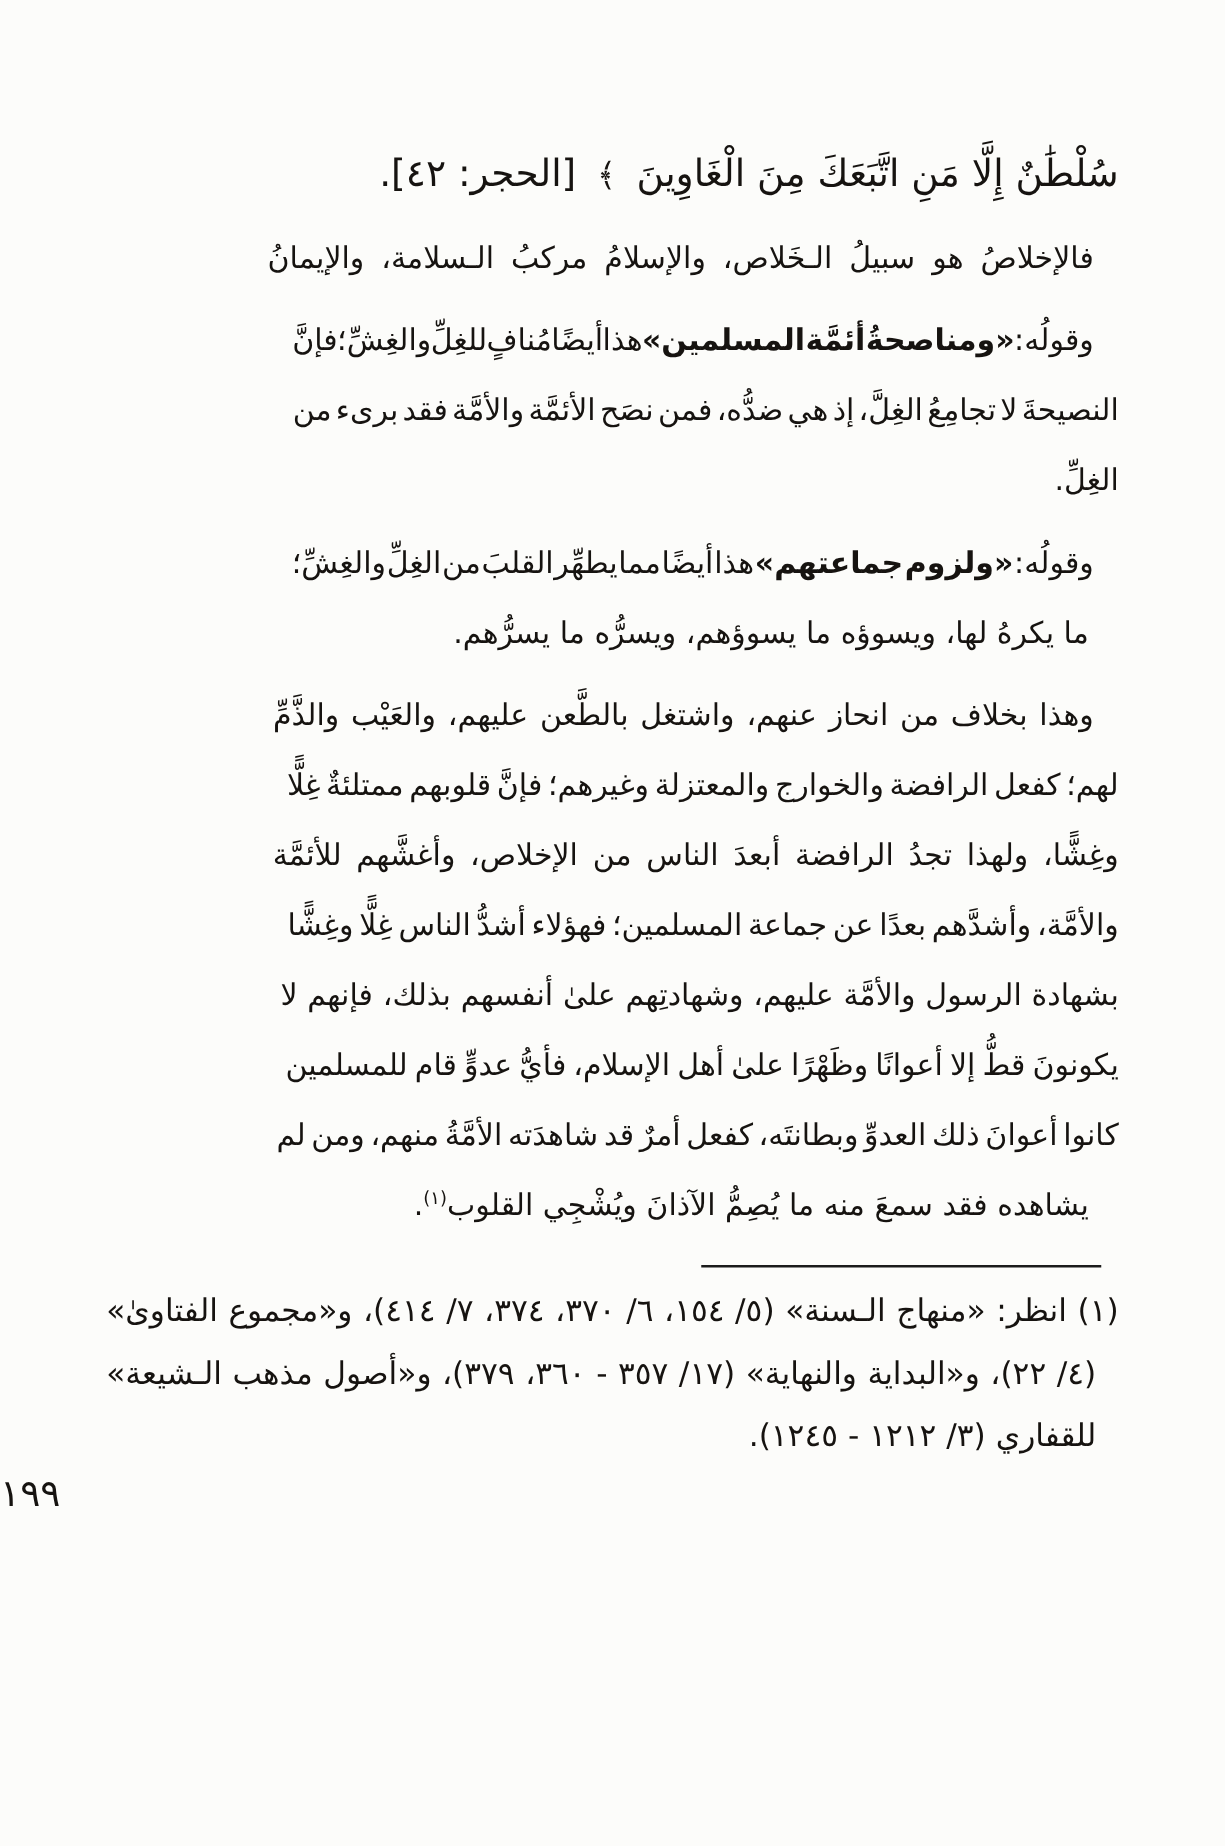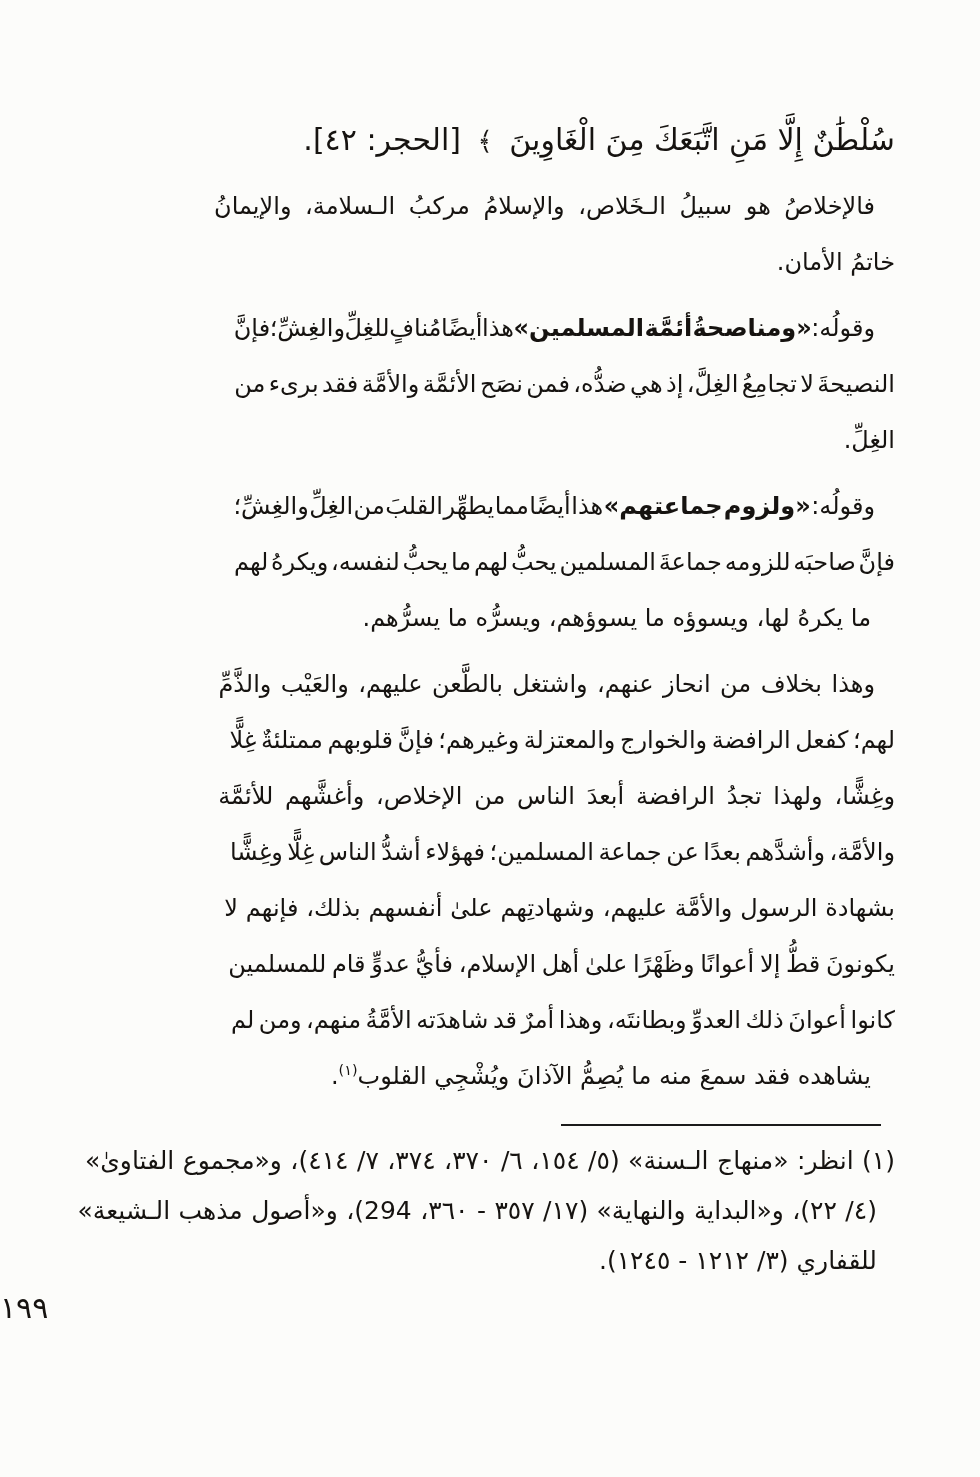--- a/index.html
+++ b/index.html
@@ -57,56 +57,54 @@
 
     <div class="line verse">
       <span class="m">
         <span>سُلْطَٰنٌ إِلَّا مَنِ اتَّبَعَكَ مِنَ الْغَاوِينَ</span>
         <span class="ornament">﴾</span>
         <span>[الحجر: ٤٢].</span>
       </span>
     </div>
 
     <div class="line just start" style="word-spacing: 5.9308px;"><span class="m">فالإخلاصُ هو سبيلُ الـخَلاص، والإسلامُ مركبُ الـسلامة، والإيمانُ</span></div>
-    <div class="line"><span class="m">خاتمُ الأمان.</span></div>
 
     <div class="line just start" style="word-spacing: -8.06771px;">
       <span class="m">
         <span>وقولُه: </span><b>«ومناصحةُ أئمَّة المسلمين»</b><span> هذا أيضًا مُنافٍ للغِلِّ والغِشِّ؛ فإنَّ</span>
       </span>
     </div>
     <div class="line just" style="word-spacing: -4.22356px;"><span class="m">النصيحةَ لا تجامِعُ الغِلَّ، إذ هي ضدُّه، فمن نصَح الأئمَّة والأمَّة فقد برىء من</span></div>
     <div class="line"><span class="m">الغِلِّ.</span></div>
 
     <div class="line just start" style="word-spacing: -7.07812px; text-align: right;">
       <span class="m">
         <span>وقولُه: </span><b>«ولزوم جماعتهم»</b><span> هذا أيضًا مما يطهِّر القلبَ من الغِلِّ والغِشِّ؛</span>
       </span>
     </div>
-    <div class="line just" style="word-spacing: -4.90483px;"><span class="m">فإنَّ صاحبَه للزومه جماعةَ المسلمين يحبُّ لهم ما يحبُّ لنفسه، ويكرهُ لهم</span></div>
     <div class="line end"><span class="m">ما يكرهُ لها، ويسوؤه ما يسوؤهم، ويسرُّه ما يسرُّهم.</span></div>
 
     <div class="line just start" style="word-spacing: 1.81944px;"><span class="m">وهذا بخلاف من انحاز عنهم، واشتغل بالطَّعن عليهم، والعَيْب والذَّمِّ</span></div>
     <div class="line just" style="word-spacing: -3.12674px;"><span class="m">لهم؛ كفعل الرافضة والخوارج والمعتزلة وغيرهم؛ فإنَّ قلوبهم ممتلئةٌ غِلًّا</span></div>
     <div class="line just" style="word-spacing: 4.15799px;"><span class="m">وغِشًّا، ولهذا تجدُ الرافضة أبعدَ الناس من الإخلاص، وأغشَّهم للأئمَّة</span></div>
     <div class="line just" style="word-spacing: -3.06406px;"><span class="m">والأمَّة، وأشدَّهم بعدًا عن جماعة المسلمين؛ فهؤلاء أشدُّ الناس غِلًّا وغِشًّا</span></div>
     <div class="line just" style="word-spacing: 0.1875px;"><span class="m">بشهادة الرسول والأمَّة عليهم، وشهادتِهم علىٰ أنفسهم بذلك، فإنهم لا</span></div>
     <div class="line just" style="word-spacing: -1.94318px;"><span class="m">يكونونَ قطُّ إلا أعوانًا وظَهْرًا علىٰ أهل الإسلام، فأيُّ عدوٍّ قام للمسلمين</span></div>
-    <div class="line just" style="word-spacing: -3.08854px;"><span class="m">كانوا أعوانَ ذلك العدوِّ وبطانتَه، وهذا أمرٌ قد شاهدَته الأمَّةُ منهم، ومن لم</span></div>
+    <div class="line just" style="word-spacing: -3.08854px;"><span class="m">كانوا أعوانَ ذلك العدوِّ وبطانتَه، كفعل أمرٌ قد شاهدَته الأمَّةُ منهم، ومن لم</span></div>
 
     <div class="line end">
       <span class="m">
         <span>يشاهده فقد سمعَ منه ما يُصِمُّ الآذانَ ويُشْجِي القلوب</span><sup class="fnref">(١)</sup><span>.</span>
       </span>
     </div>
 
   </main>
 
   <footer>
     <div class="fn-rule"></div>
     <div class="fn-line just" style="word-spacing: 0.502604px;"><span class="m">(١) انظر: «منهاج الـسنة» (٥/ ١٥٤، ٦/ ٣٧٠، ٣٧٤، ٧/ ٤١٤)، و«مجموع الفتاوىٰ»</span></div>
-    <div class="fn-line just fn-cont" style="word-spacing: 0.46875px;"><span class="m">(٤/ ٢٢)، و«البداية والنهاية» (١٧/ ٣٥٧ - ٣٦٠، 294)، و«أصول مذهب الـشيعة»</span></div>
+    <div class="fn-line just fn-cont" style="word-spacing: 0.46875px;"><span class="m">(٤/ ٢٢)، و«البداية والنهاية» (١٧/ ٣٥٧ - ٣٦٠، ٣٧٩)، و«أصول مذهب الـشيعة»</span></div>
     <div class="fn-line fn-cont"><span class="m">للقفاري (٣/ ١٢١٢ - ١٢٤٥).</span></div>
   </footer>
 
   <div class="page-number">١٩٩</div>
 
 </div>
 
 </body></html>

